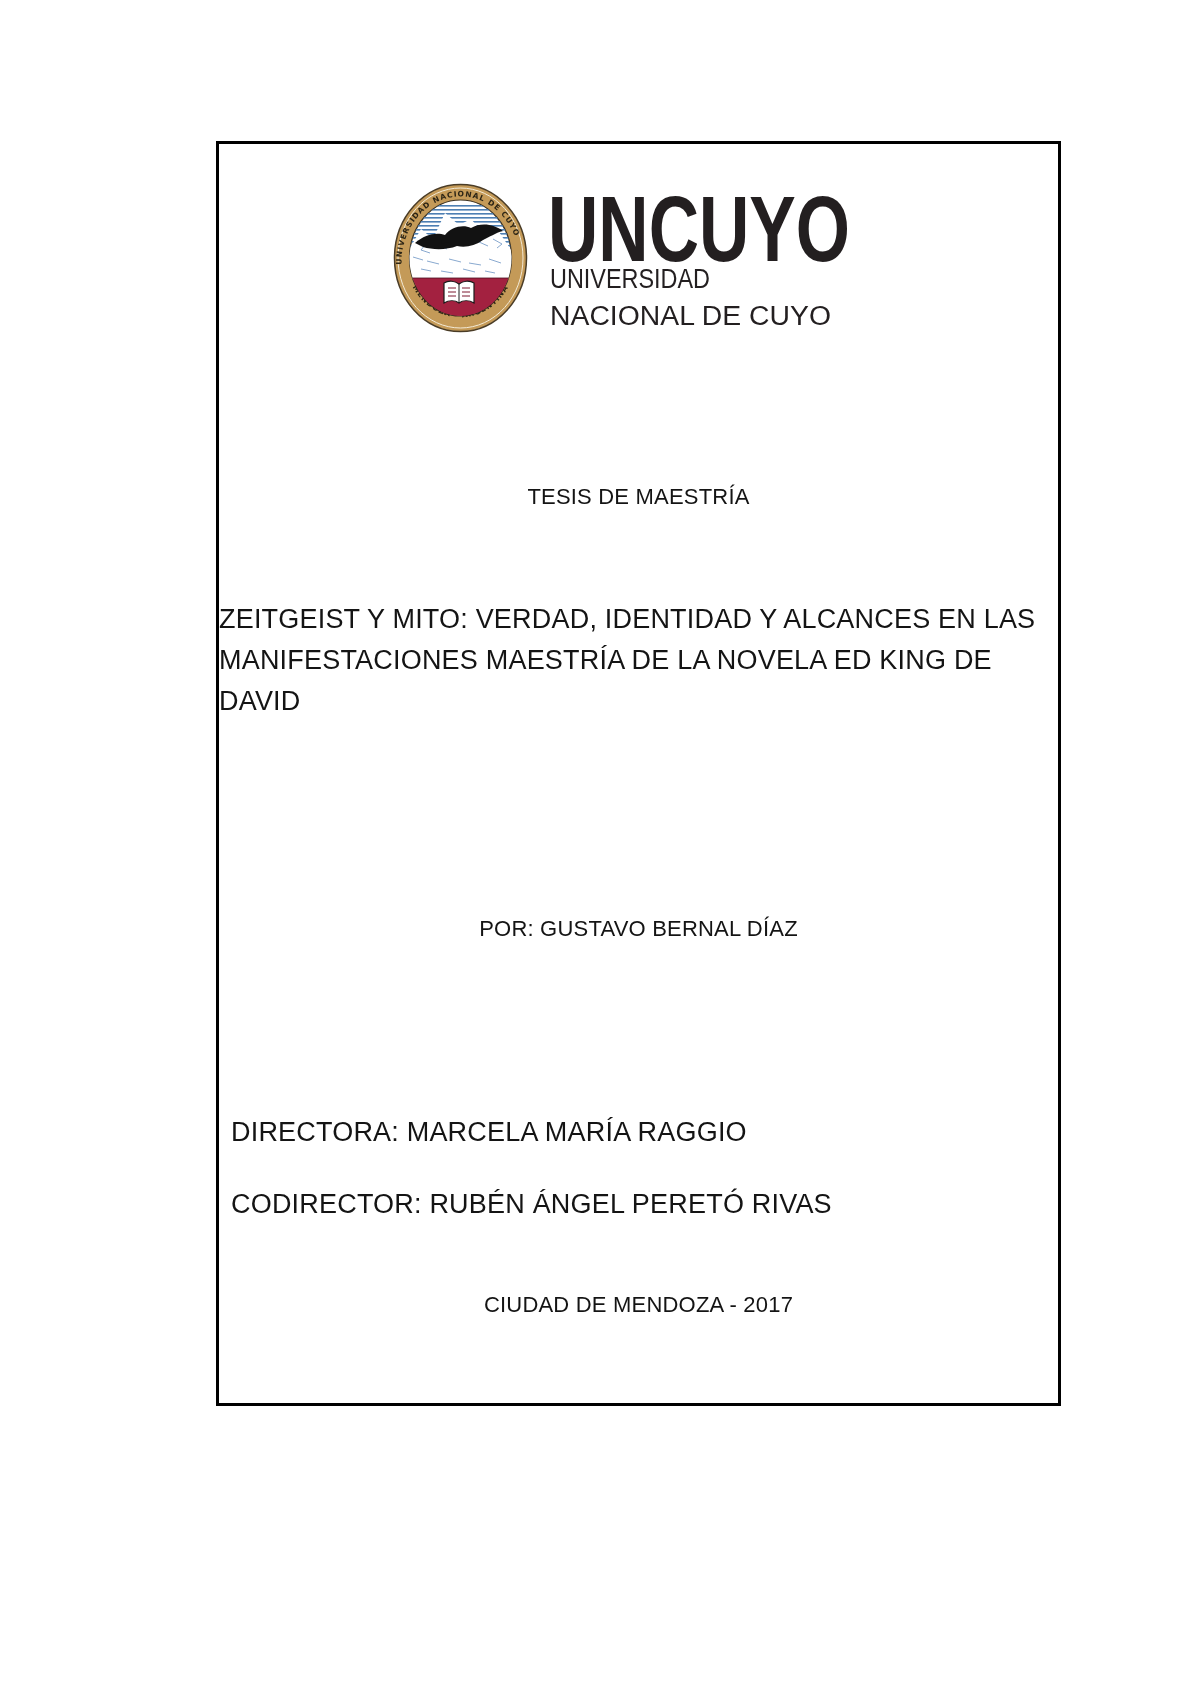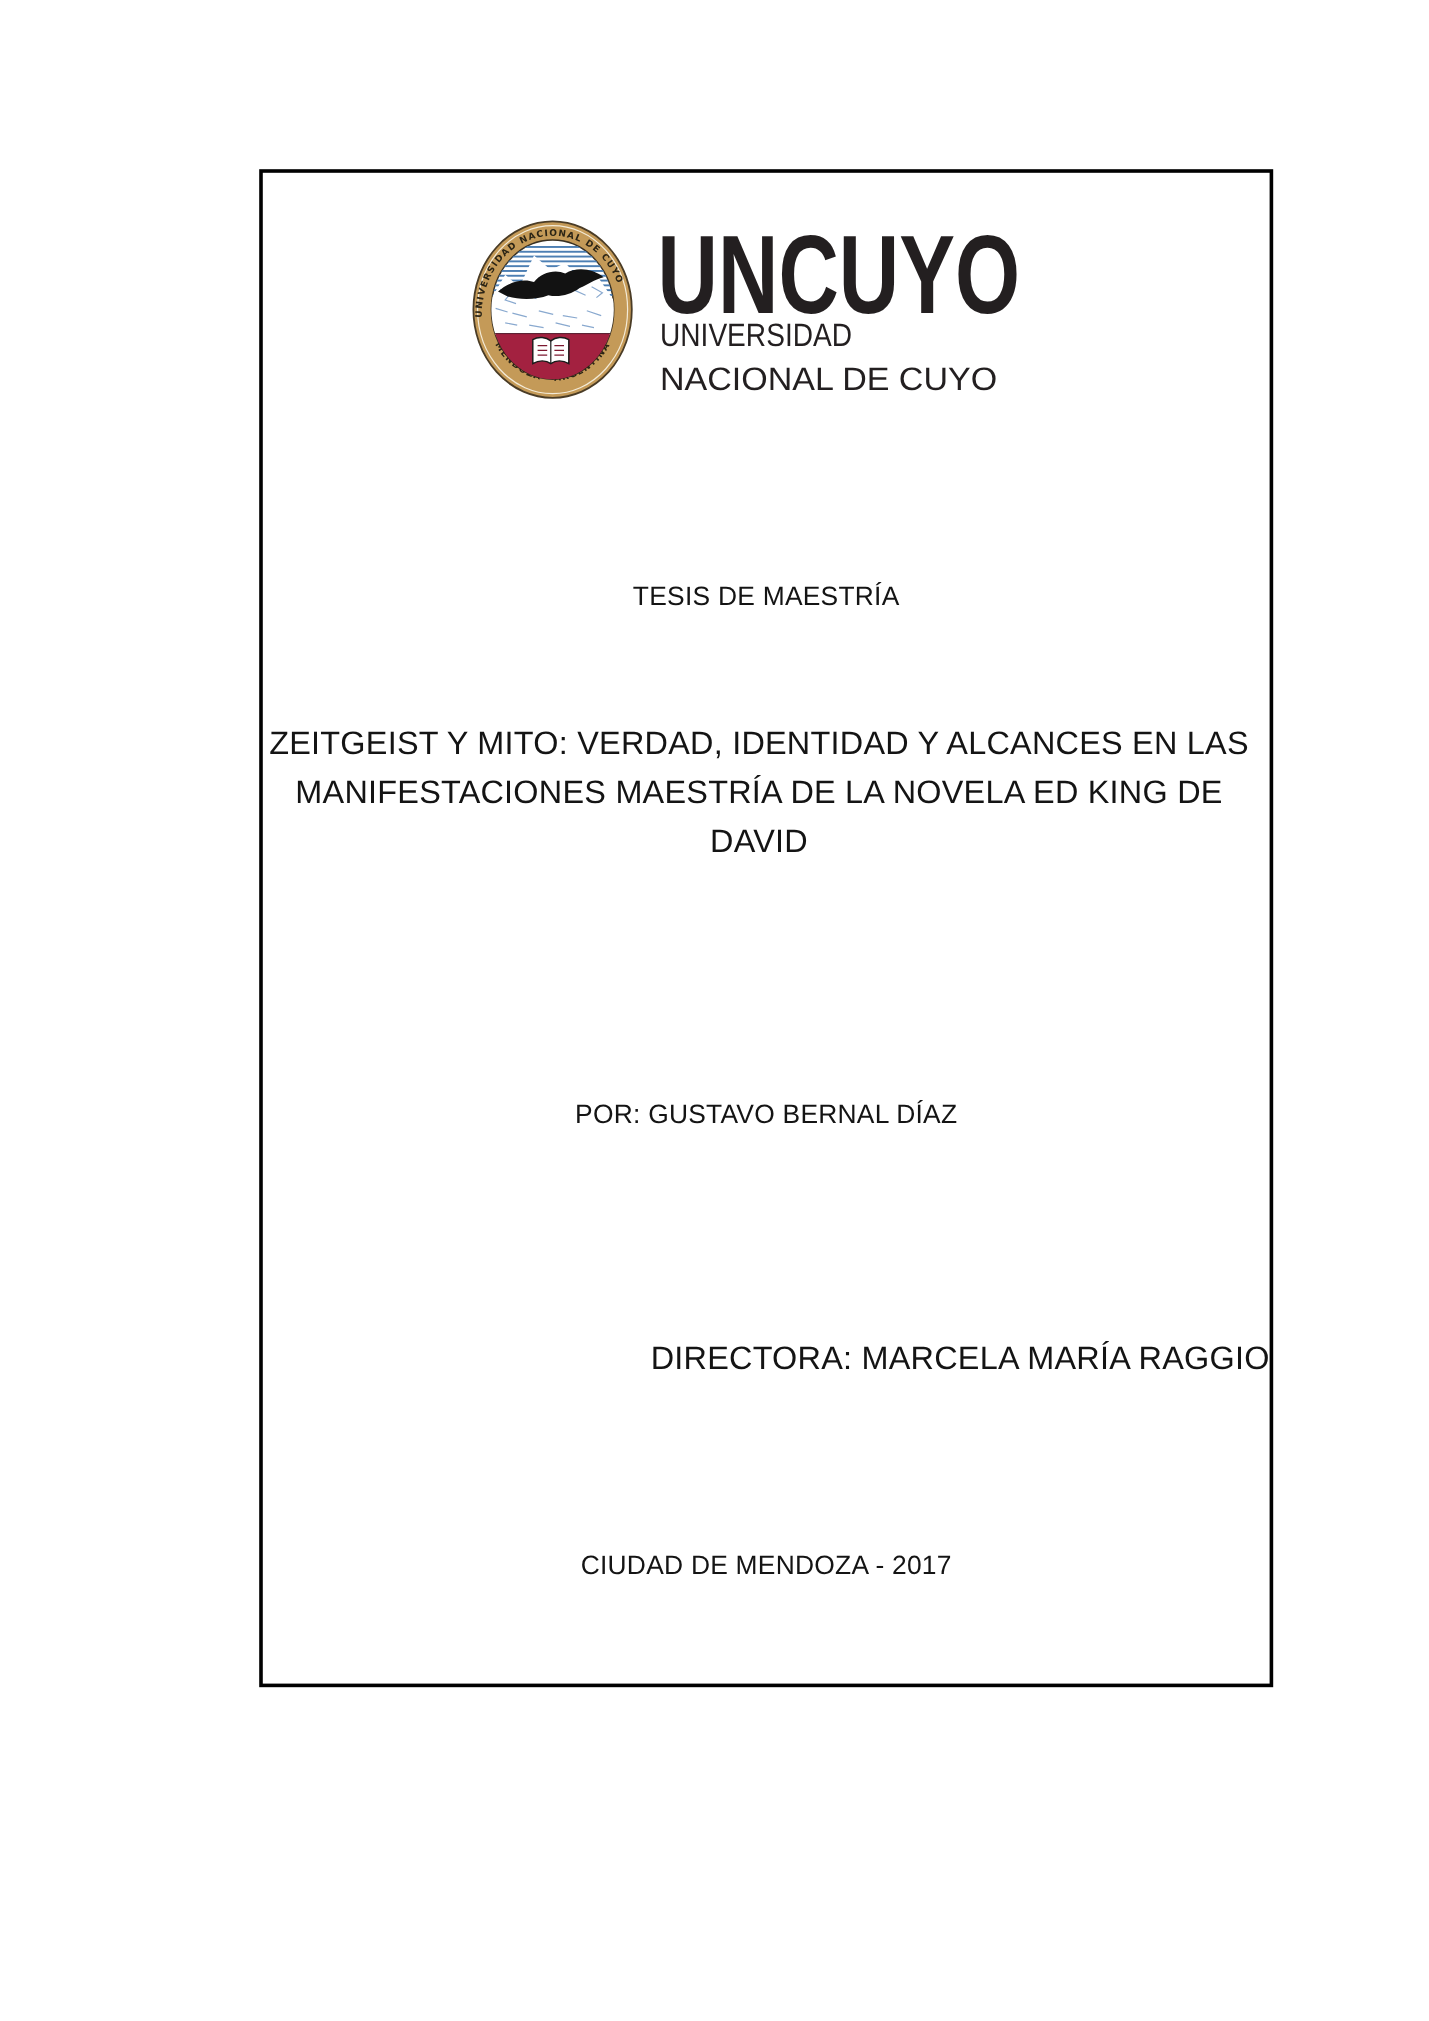--- a/index.html
+++ b/index.html
@@ -23,28 +23,27 @@
   .abs { position: absolute; }
   .center-line {
     left: 0; right: 0;
     text-align: center;
     font-size: 22px;
     letter-spacing: 0.2px;
     white-space: nowrap;
   }
   .left-line {
     left: 12px; right: 0;
-    text-align: right;
+    text-align: left;
     font-size: 27px;
     letter-spacing: 0.2px;
     white-space: nowrap;
   }
   .title-block {
     left: 0; right: 12px;
-    text-align: center;
     font-size: 27px;
     line-height: 41px;
     letter-spacing: 0.2px;
   }
   .italic { }
   .logo-seal { left: 174px; top: 39px; width: 135px; height: 150px; }
   .logo-wordmark { left: 329px; top: 19px; width: 345px; height: 172px; }
 </style>
 </head>
 <body>
@@ -131,17 +130,18 @@
 
     <div class="abs title-block" style="top:455px">
       <div>ZEITGEIST Y MITO: VERDAD, IDENTIDAD Y ALCANCES EN LAS</div>
       <div><span>MANIFESTACIONES MAESTRÍA DE LA NOVELA </span><span class="italic">ED KING</span><span> DE DAVID</span></div>
     </div>
 
     <div class="abs center-line" style="top:772px">POR: GUSTAVO BERNAL DÍAZ</div>
 
     <div class="abs left-line" style="top:973px">DIRECTORA: MARCELA MARÍA RAGGIO</div>
 
+    <div class="abs left-line" style="top:1045px">CODIRECTOR: RUBÉN ÁNGEL PERETÓ RIVAS</div>
 
     <div class="abs center-line" style="top:1148px">CIUDAD DE MENDOZA - 2017</div>
 
   </div>
 </div>
 
 </body></html>

